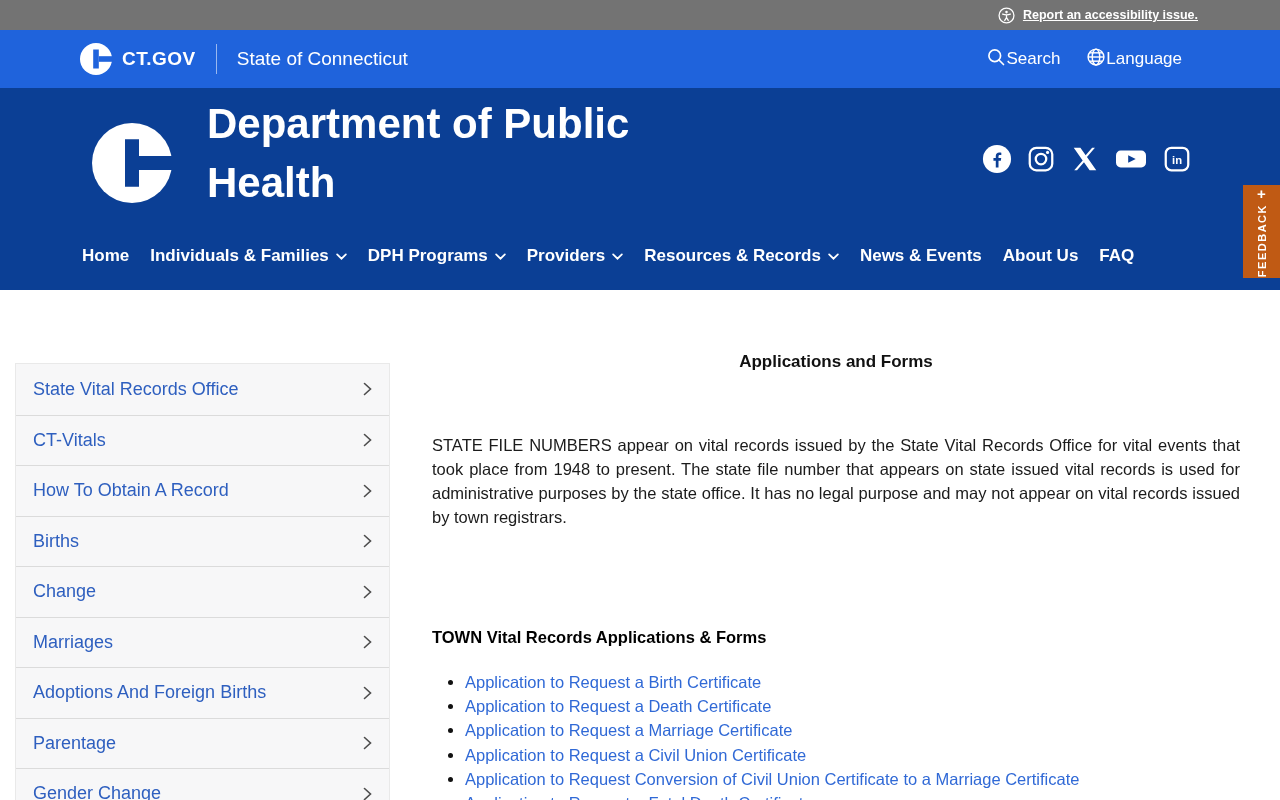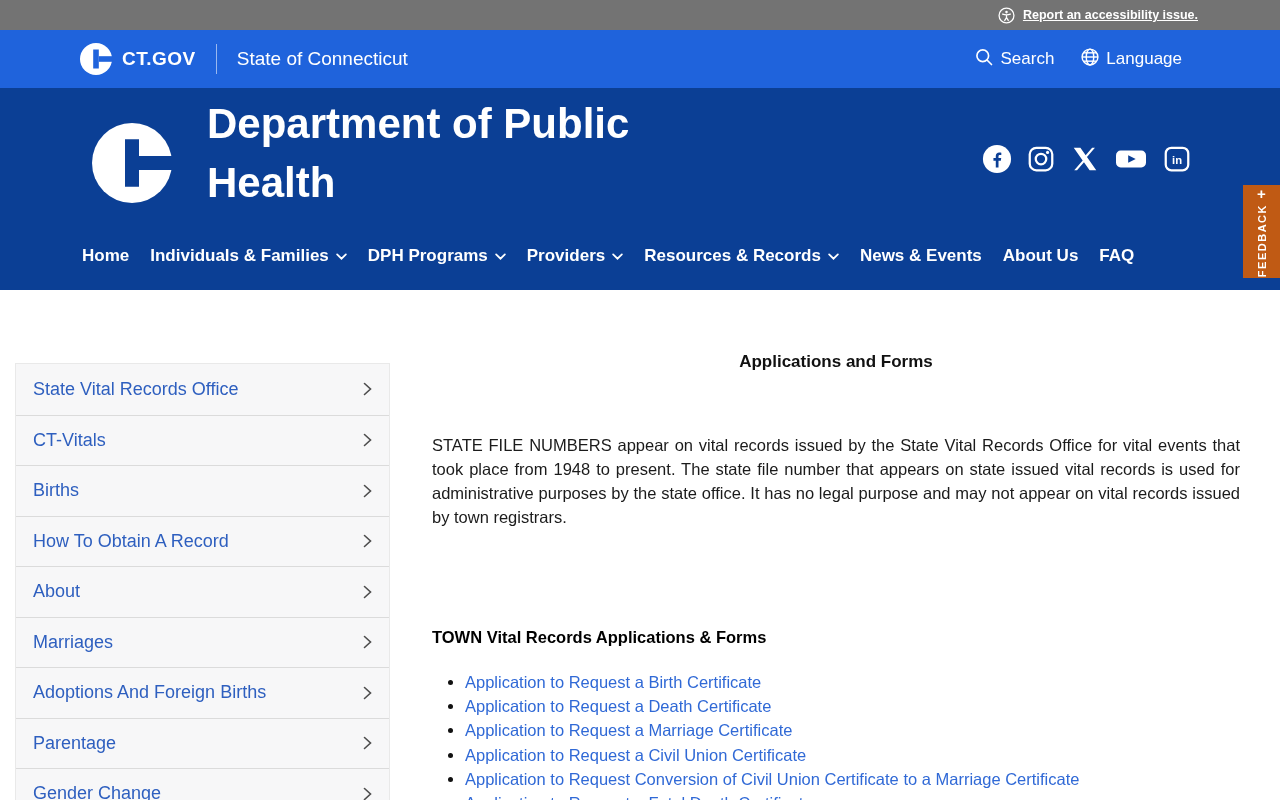--- a/index.html
+++ b/index.html
@@ -15,21 +15,21 @@
 
   
   .utility-bar { height:58px; background:#1F63DC; display:flex; align-items:center;
                  padding:0 98px 0 80px; color:#fff; }
   .brand-group { display:flex; align-items:center; }
   .brand-logo { width:32px; height:32px; }
   .brand-name { font-size:19px; font-weight:bold; letter-spacing:.5px; margin-left:10px; }
   .brand-divider { width:1px; height:30px; background:rgba(255,255,255,.55); margin:0 20px; }
   .site-name { font-size:19px; }
   .utility-right { margin-left:auto; display:flex; align-items:center; gap:26px; }
-  .utility-btn { display:flex; align-items:center; gap:6px; font-size:17px; cursor:pointer; }
+  .utility-btn { display:flex; align-items:center; gap:0; font-size:17px; cursor:pointer; }
 
   
   .hero { position:relative; height:202px; background:#0B3F95; color:#fff; }
   .hero-logo { position:absolute; left:92px; top:35px; width:80px; height:80px; }
   .hero-title { position:absolute; left:207px; top:6px; width:560px;
                 font-size:42px; line-height:59px; font-weight:600; }
   .social-row { position:absolute; right:88px; top:56px; display:flex; gap:14px;
                 align-items:center; }
   .social-row svg { display:block; cursor:pointer; }
   .main-nav { position:absolute; left:82px; bottom:24px; display:flex; gap:21px;
@@ -214,33 +214,33 @@
           <path d="M1.5 1.5 L7.5 7 L1.5 12.5" stroke="#4d4d4d" stroke-width="1.6" stroke-linecap="round"></path>
         </svg>
     </div>
     <div class="side-row">
       <span class="side-label">CT-Vitals</span>
       <svg class="side-chevron" width="9" height="14" viewBox="0 0 9 14" fill="none">
           <path d="M1.5 1.5 L7.5 7 L1.5 12.5" stroke="#4d4d4d" stroke-width="1.6" stroke-linecap="round"></path>
         </svg>
     </div>
     <div class="side-row">
+      <span class="side-label">How To Obtain A Record</span>
+      <svg class="side-chevron" width="9" height="14" viewBox="0 0 9 14" fill="none">
+          <path d="M1.5 1.5 L7.5 7 L1.5 12.5" stroke="#4d4d4d" stroke-width="1.6" stroke-linecap="round"></path>
+        </svg>
+    </div>
+    <div class="side-row">
       <span class="side-label">Births</span>
       <svg class="side-chevron" width="9" height="14" viewBox="0 0 9 14" fill="none">
           <path d="M1.5 1.5 L7.5 7 L1.5 12.5" stroke="#4d4d4d" stroke-width="1.6" stroke-linecap="round"></path>
         </svg>
     </div>
     <div class="side-row">
-      <span class="side-label">How To Obtain A Record</span>
-      <svg class="side-chevron" width="9" height="14" viewBox="0 0 9 14" fill="none">
-          <path d="M1.5 1.5 L7.5 7 L1.5 12.5" stroke="#4d4d4d" stroke-width="1.6" stroke-linecap="round"></path>
-        </svg>
-    </div>
-    <div class="side-row">
-      <span class="side-label">About</span>
+      <span class="side-label">Change</span>
       <svg class="side-chevron" width="9" height="14" viewBox="0 0 9 14" fill="none">
           <path d="M1.5 1.5 L7.5 7 L1.5 12.5" stroke="#4d4d4d" stroke-width="1.6" stroke-linecap="round"></path>
         </svg>
     </div>
     <div class="side-row">
       <span class="side-label">Marriages</span>
       <svg class="side-chevron" width="9" height="14" viewBox="0 0 9 14" fill="none">
           <path d="M1.5 1.5 L7.5 7 L1.5 12.5" stroke="#4d4d4d" stroke-width="1.6" stroke-linecap="round"></path>
         </svg>
     </div>

